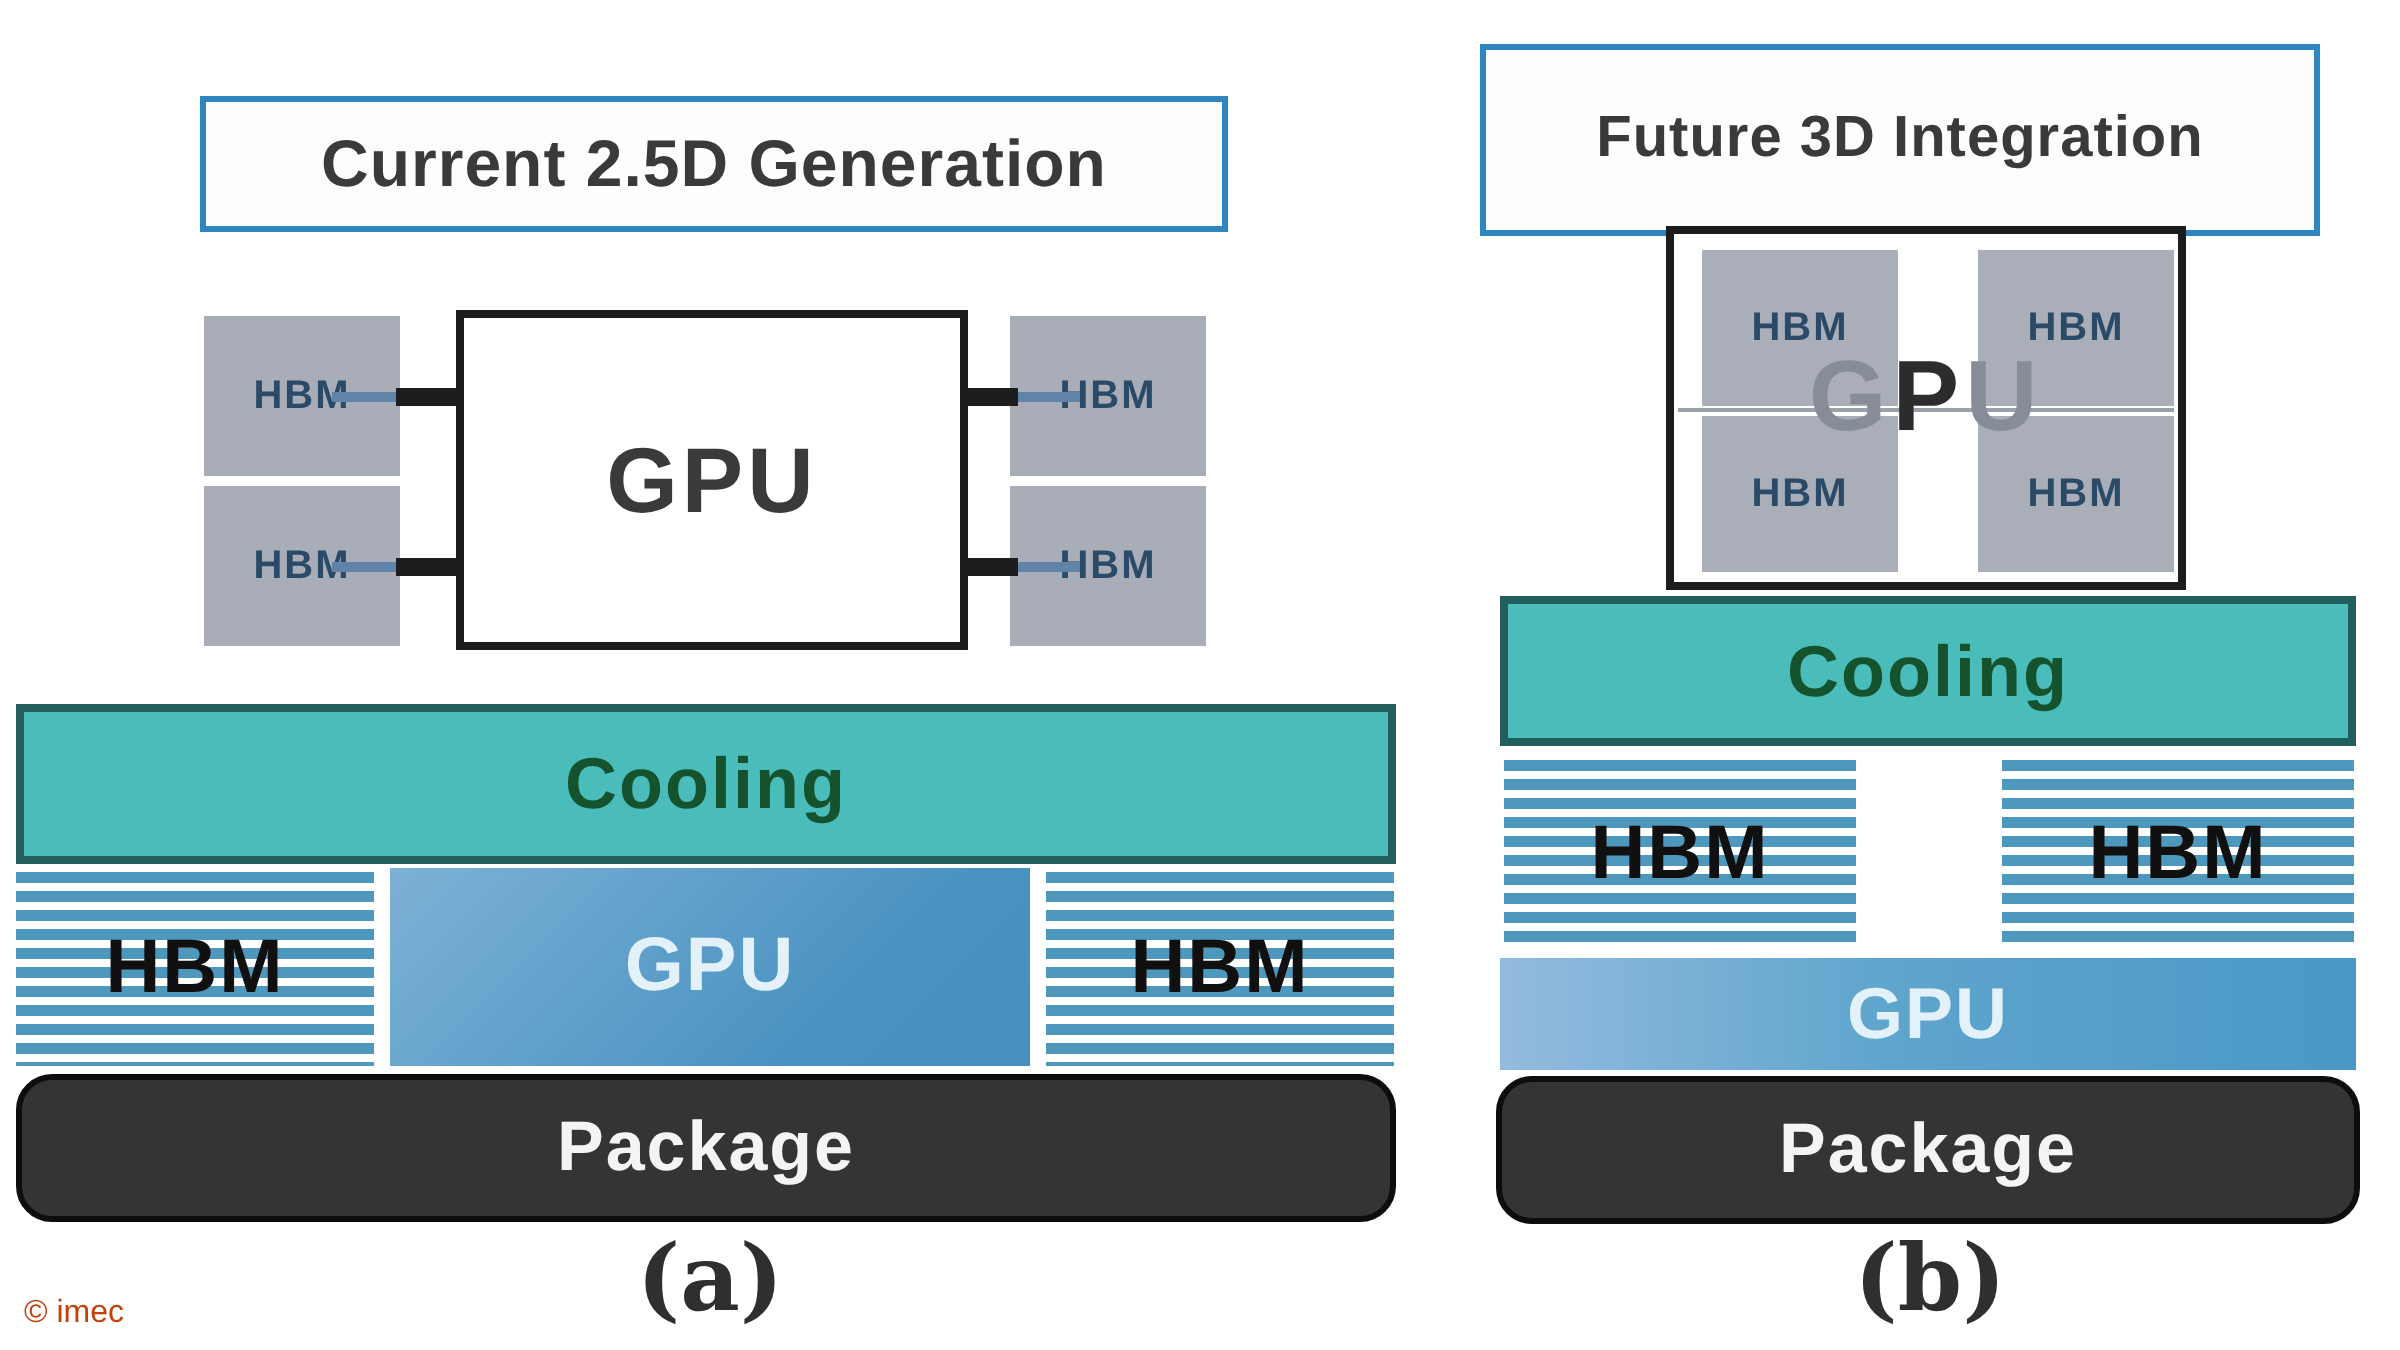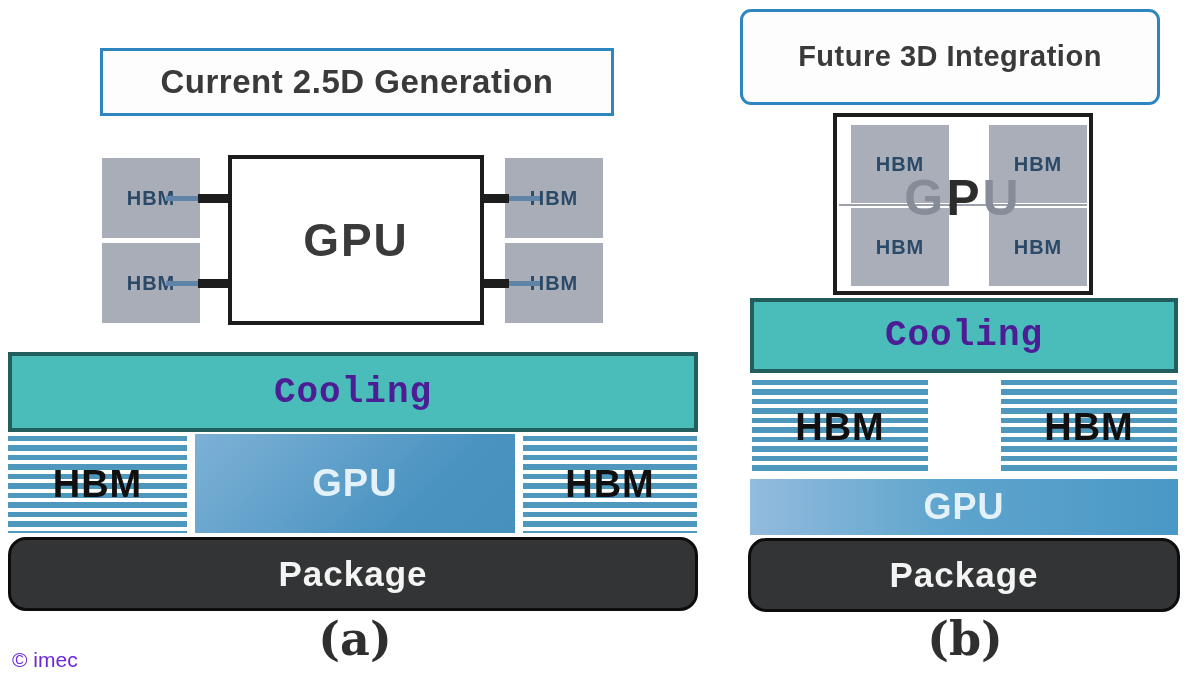--- a/index.html
+++ b/index.html
@@ -17,37 +17,37 @@
   .gray-block{background:#a8adb8;}
   .gray-block-tl{background:rgba(150,156,168,.82);}
   .navy-label{color:#2b4a68;font-weight:bold;font-size:20px;letter-spacing:1px;}
   .gpu-box{background:#fff;border:4px solid #1c1c1c;}
   .gpu-box-label{color:#3a3a3a;font-weight:bold;font-size:46px;letter-spacing:2px;}
   .conn-blue{background:#5f84a8;height:5px;}
   .conn-black{background:#1d1d1d;height:9px;}
 
   
   .cooling{background:#4abcba;border:4px solid #235e5e;}
-  .cooling-label{color:#4c1d95;font-size:36px;font-weight:bold;letter-spacing:1px;font-family:Liberation Mono, monospace;}
+  .cooling-label{color:#14532d;font-size:36px;font-weight:bold;letter-spacing:1px;}
   .stripes{background:repeating-linear-gradient(180deg,#4f98bd 0px,#4f98bd 5.5px,#ffffff 5.5px,#ffffff 9.5px);}
   .hbm-cross-label{color:#101010;font-size:38px;font-weight:bold;letter-spacing:1px;}
   .gpu-grad-a{background:linear-gradient(135deg,#7db1d6 0%,#4a93c1 70%,#4690be 100%);}
   .gpu-grad-b{background:linear-gradient(90deg,#93bbde 0%,#5fa5cd 45%,#4a98c6 100%);}
   .gpu-cross-label{color:#e3f1fb;font-size:38px;font-weight:bold;letter-spacing:1px;}
   .package{background:#333435;border:3px solid #0d0d0d;border-radius:18px;}
   .package-label{color:#f4f4f4;font-size:35px;font-weight:bold;letter-spacing:1px;}
 
   
   .gpu-b-text{font-weight:bold;font-size:50px;letter-spacing:3px;font-family:"Liberation Sans",sans-serif;}
   .gpu-b-gray{color:#878d98;}
   .gpu-b-dark{color:#2c2c2c;}
   .midline{background:#9ba1ab;height:2px;}
 
   .caption{color:#2f2f2f;font-weight:bold;font-size:46px;font-family:"DejaVu Serif",serif;text-align:center;}
-  .copyright{color:#6d28d9;font-size:21px;}
+  .copyright{color:#c2410c;font-size:16px;}
 </style>
 </head>
 <body>
 
 <div class="stage">
 
   <div class="abs title-box title-a flexc" style="left:100px;top:48px;width:508px;height:62px;">
     <span>Current 2.5D Generation</span>
   </div>
 
@@ -94,21 +94,21 @@
   </div>
 
   <div class="abs package flexc" style="left:8px;top:537px;width:684px;height:68px;">
     <span class="package-label">Package</span>
   </div>
 
   <div class="abs caption" style="left:280px;top:612px;width:150px;">(a)</div>
 
   <div class="abs copyright" style="left:12px;top:648px;">© imec</div>
 
-  <div class="abs title-box title-b flexc" style="left:740px;top:9px;width:414px;height:90px;flex-direction:column;border-radius:11px;">
+  <div class="abs title-box title-b flexc" style="left:740px;top:22px;width:414px;height:90px;flex-direction:column;">
     <span>Future 3D Integration</span>
   </div>
 
   <div class="abs gpu-box" style="left:833px;top:113px;width:252px;height:174px;border-width:4px;">
 
     <div class="abs gray-block-tl flexc" style="left:14px;top:8px;width:98px;height:78px;">
       <span class="navy-label">HBM</span>
     </div>
     <div class="abs gray-block-tl flexc" style="left:152px;top:8px;width:98px;height:78px;">
       <span class="navy-label">HBM</span>

